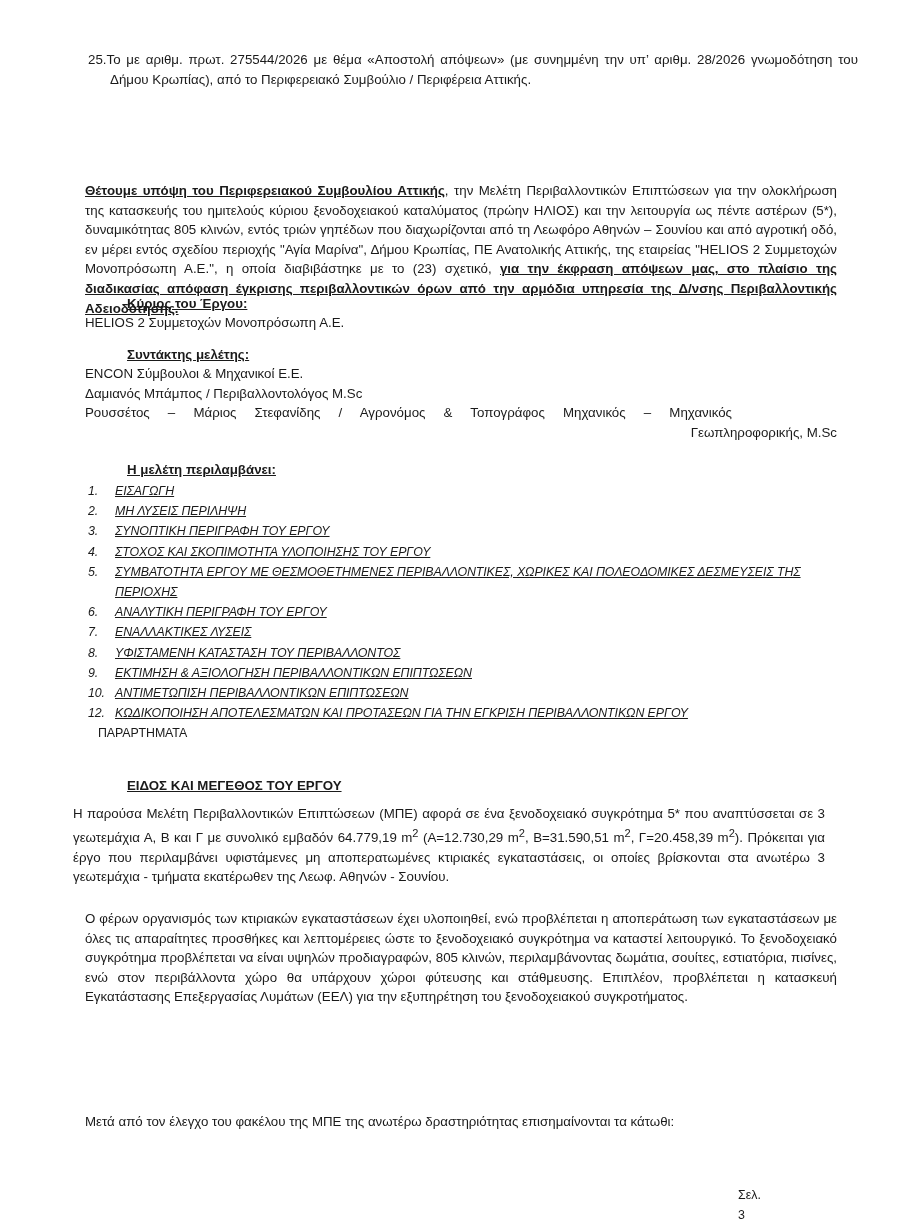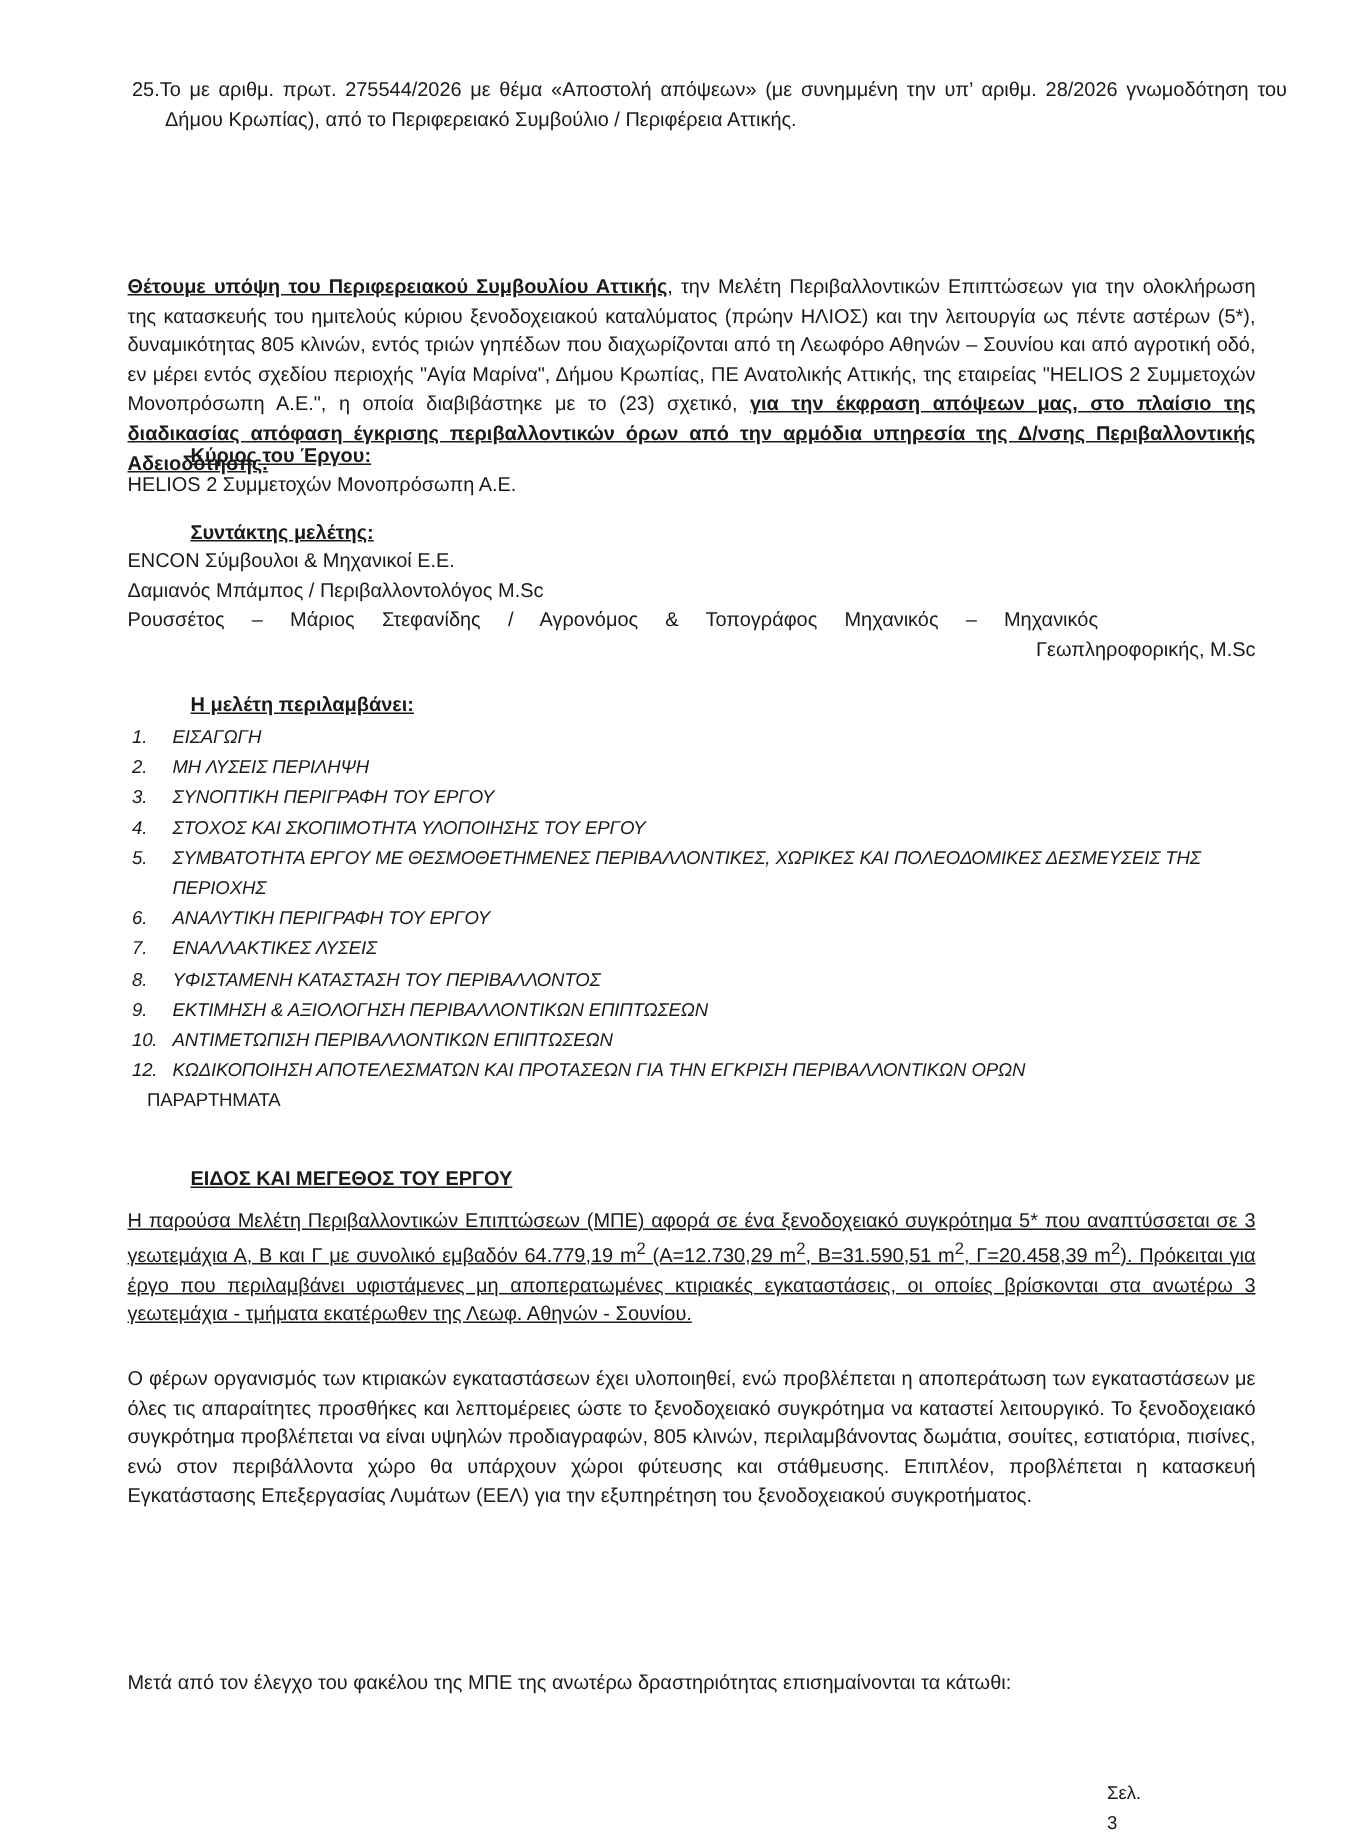--- a/index.html
+++ b/index.html
@@ -57,24 +57,24 @@
     .toc-h { left: 85px; top: 460px; }
     .toc {
       left: 85px; top: 481px; width: 752px;
       font-style: italic;
       font-size: 12.4px;
       line-height: 20.2px;
       letter-spacing: -0.1px;
     }
     .toc .row { display: flex; }
     .toc .num { width: 27px; flex: none; padding-left: 3px; }
-    .toc .txt { flex: 1; }
+    .toc .txt { flex: 1; text-decoration: underline; }
     .toc .appendix { font-style: normal; padding-left: 13px; }
     .kind-h { left: 85px; top: 776px; text-transform: none; }
-    .para1 { left: 85px; top: 804px; width: 752px; text-decoration: underline; }
+    .para1 { left: 73px; top: 804px; width: 752px; }
     .para2 { left: 85px; top: 909px; width: 752px; }
     .para3 { left: 85px; top: 1112px; width: 752px; }
     .footer { left: 738px; top: 1186px; font-size: 12.4px; }
   </style>
 </head>
 <body>
 
 <div class="page">
 
   <div class="blk item25 just">
@@ -133,21 +133,21 @@
     <div class="row">
         <span class="num">9.</span>
         <span class="txt">ΕΚΤΙΜΗΣΗ &amp; ΑΞΙΟΛΟΓΗΣΗ ΠΕΡΙΒΑΛΛΟΝΤΙΚΩΝ ΕΠΙΠΤΩΣΕΩΝ</span>
       </div>
     <div class="row">
         <span class="num">10.</span>
         <span class="txt">ΑΝΤΙΜΕΤΩΠΙΣΗ ΠΕΡΙΒΑΛΛΟΝΤΙΚΩΝ ΕΠΙΠΤΩΣΕΩΝ</span>
       </div>
     <div class="row">
         <span class="num">12.</span>
-        <span class="txt">ΚΩΔΙΚΟΠΟΙΗΣΗ ΑΠΟΤΕΛΕΣΜΑΤΩΝ ΚΑΙ ΠΡΟΤΑΣΕΩΝ ΓΙΑ ΤΗΝ ΕΓΚΡΙΣΗ ΠΕΡΙΒΑΛΛΟΝΤΙΚΩΝ ΟΡΩΝ</span>
+        <span class="txt">ΚΩΔΙΚΟΠΟΙΗΣΗ ΑΠΟΤΕΛΕΣΜΑΤΩΝ ΚΑΙ ΠΡΟΤΑΣΕΩΝ ΓΙΑ ΤΗΝ ΕΓΚΡΙΣΗ ΠΕΡΙΒΑΛΛΟΝΤΙΚΩΝ ΕΡΓΟΥ</span>
       </div>
     <div class="appendix">ΠΑΡΑΡΤΗΜΑΤΑ</div>
   </div>
 
   <div class="blk kind-h heading">ΕΙΔΟΣ ΚΑΙ ΜΕΓΕΘΟΣ ΤΟΥ ΕΡΓΟΥ</div>
 
   <div class="blk para1 just">
     <span>Η παρούσα Μελέτη Περιβαλλοντικών Επιπτώσεων (ΜΠΕ) αφορά σε ένα ξενοδοχειακό συγκρότημα 5* που αναπτύσσεται σε 3 γεωτεμάχια Α, Β και Γ με συνολικό εμβαδόν 64.779,19 m</span><sup>2</sup><span> (Α=12.730,29 m</span><sup>2</sup><span>, Β=31.590,51 m</span><sup>2</sup><span>, Γ=20.458,39 m</span><sup>2</sup><span>). Πρόκειται για έργο που περιλαμβάνει υφιστάμενες μη αποπερατωμένες κτιριακές εγκαταστάσεις, οι οποίες βρίσκονται στα ανωτέρω 3 γεωτεμάχια - τμήματα εκατέρωθεν της Λεωφ. Αθηνών - Σουνίου.</span>
   </div>
 

